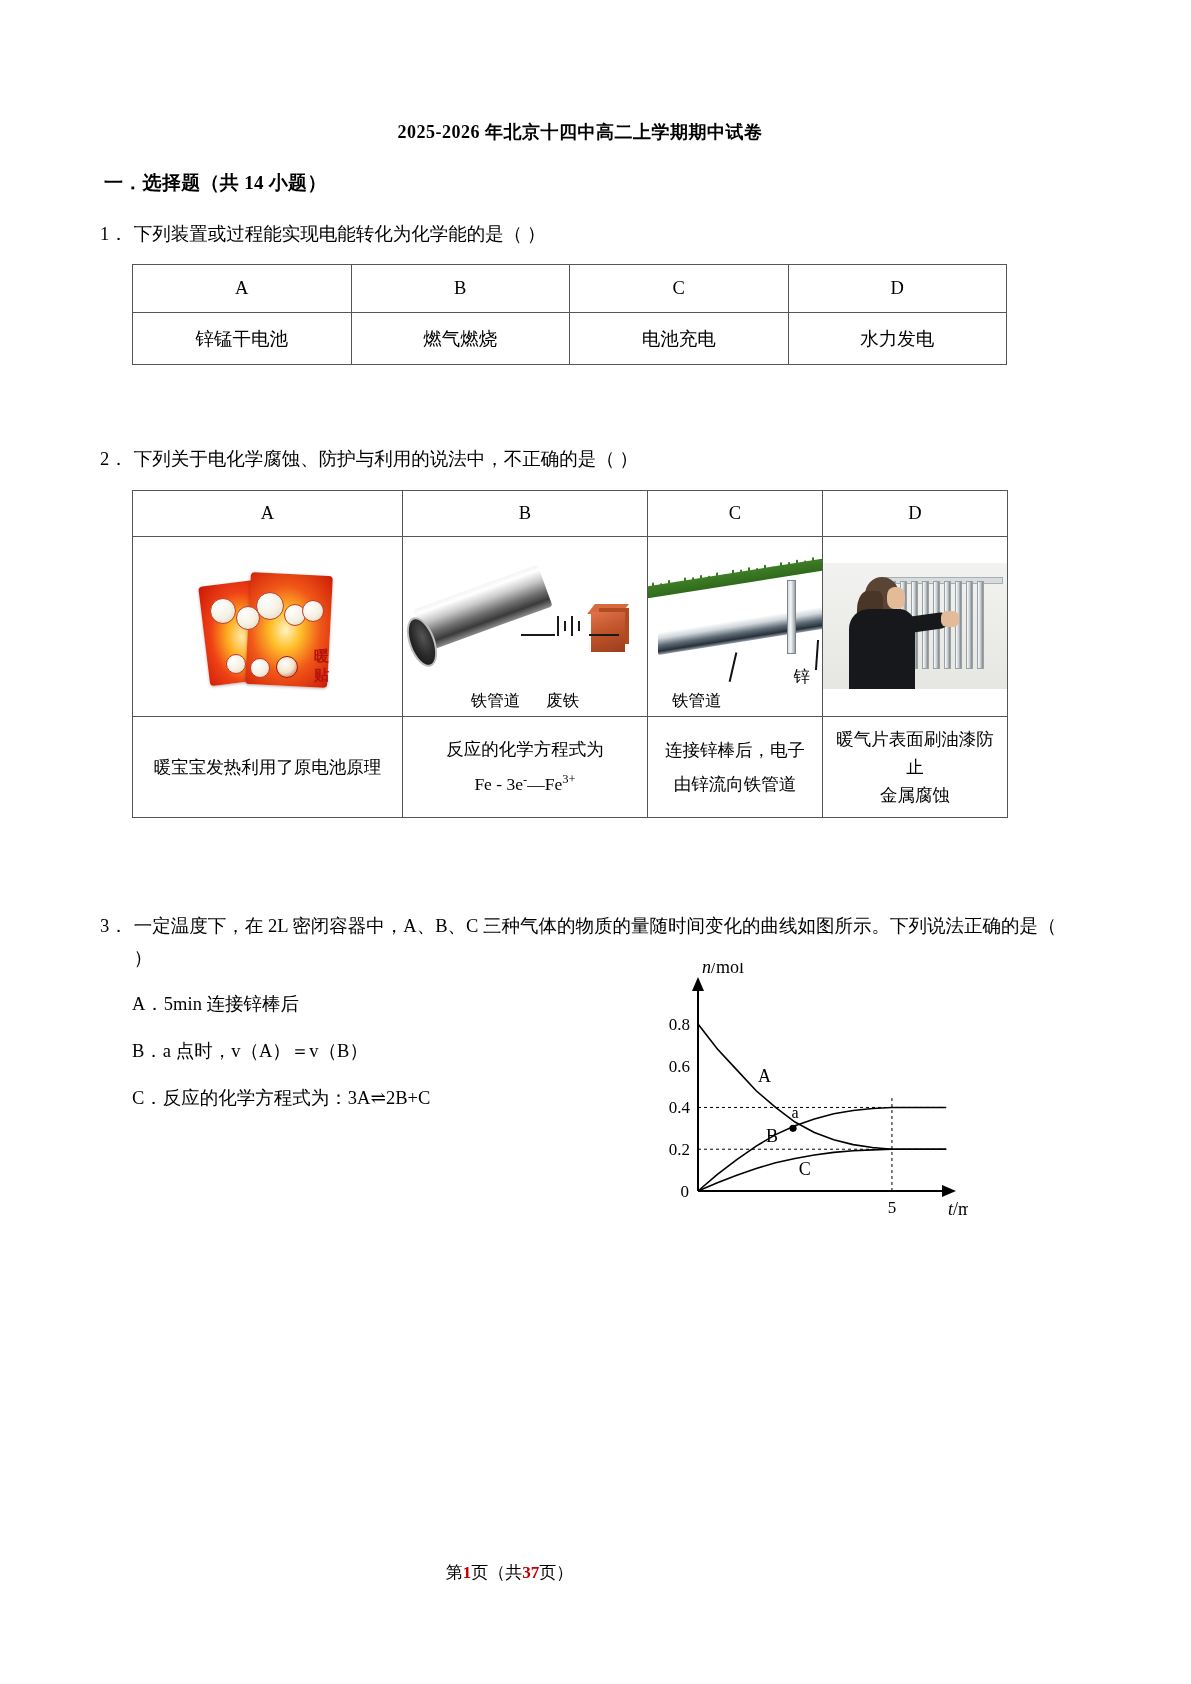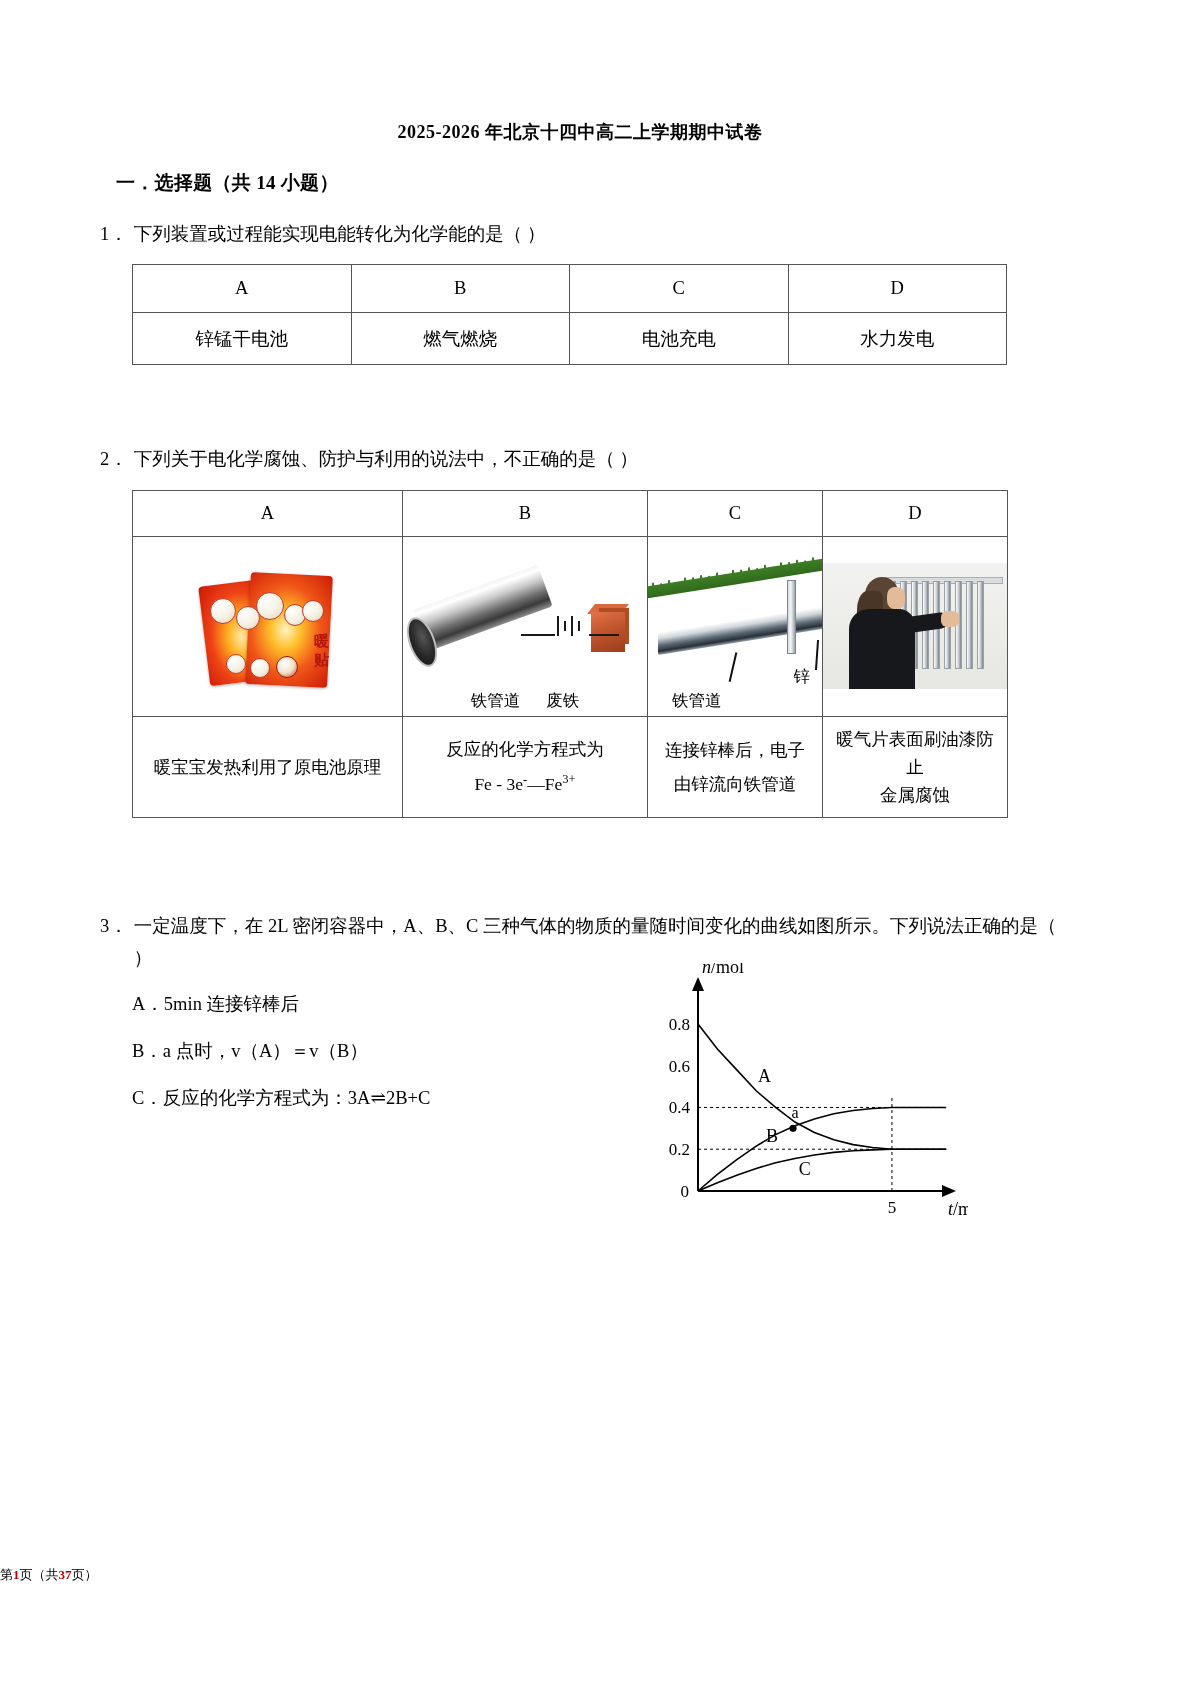--- a/index.html
+++ b/index.html
@@ -32,21 +32,21 @@
     font-weight: bold;
     letter-spacing: 0.5px;
     margin: 0 0 26px 0;
     font-family: "Liberation Serif", "DejaVu Serif", serif;
   }
 
   
   .section-heading {
     font-size: 19px;
     font-weight: bold;
-    margin: 0 0 22px 16px;
+    margin: 0 0 22px 4px;
     letter-spacing: 0.3px;
   }
 
   
   .q-stem {
     font-size: 18.5px;
     line-height: 1.75;
     margin: 0 0 14px 0;
     display: flex;
     align-items: flex-start;
@@ -248,21 +248,21 @@
   .q3-left { width: 520px; flex: 0 0 520px; padding-left: 32px; }
   .q3-opt {
     font-size: 18.5px; line-height: 1.7; margin: 0 0 16px 0;
   }
   .q3-right { flex: 1 1 auto; position: relative; }
   .sup { font-size: .72em; vertical-align: super; }
 
   
   .footer {
     position: absolute; left: 0; bottom: 100px; width: 1019px;
-    font-size: 13px;
+    text-align: center; font-size: 17px;
   }
   .footer .pg { color: #c00000; font-weight: bold; }
 </style>
 </head>
 <body>
 
 <div class="page">
   <div class="content">
 
     <div class="doc-title">2025-2026 年北京十四中高二上学期期中试卷</div>
@@ -318,21 +318,21 @@
         <td class="pic">
           <div class="illus">
             <div class="warmer-wrap">
               <div class="warmer-pack warmer-back"></div>
               <div class="warmer-pack warmer-front"></div>
               <div class="wm-badge" style="left:8px;top:32px;width:26px;height:26px;"></div>
               <div class="wm-badge" style="left:34px;top:40px;width:24px;height:24px;"></div>
               <div class="wm-badge" style="left:54px;top:26px;width:28px;height:28px;"></div>
               <div class="wm-badge" style="left:82px;top:38px;width:22px;height:22px;"></div>
               <div class="wm-badge" style="left:100px;top:34px;width:22px;height:22px;"></div>
-              <div class="wm-t" style="left:76px;top:66px;font-size:15px;margin-left:32px;">暖贴</div>
+              <div class="wm-t" style="left:76px;top:81px;font-size:15px;margin-left:32px;">暖贴</div>
               <div class="wm-badge" style="left:24px;top:88px;width:20px;height:20px;"></div>
               <div class="wm-badge" style="left:48px;top:92px;width:20px;height:20px;"></div>
               <div class="wm-badge" style="left:74px;top:90px;width:22px;height:22px;border-color:#a01408;background:radial-gradient(circle at 40% 35%,#fff 0%,#f3e3c8 50%,#c0392b 100%);"></div>
             </div>
           </div>
         </td>
 
         <td class="pic">
           <div class="illus">
             <div class="pipeB">

